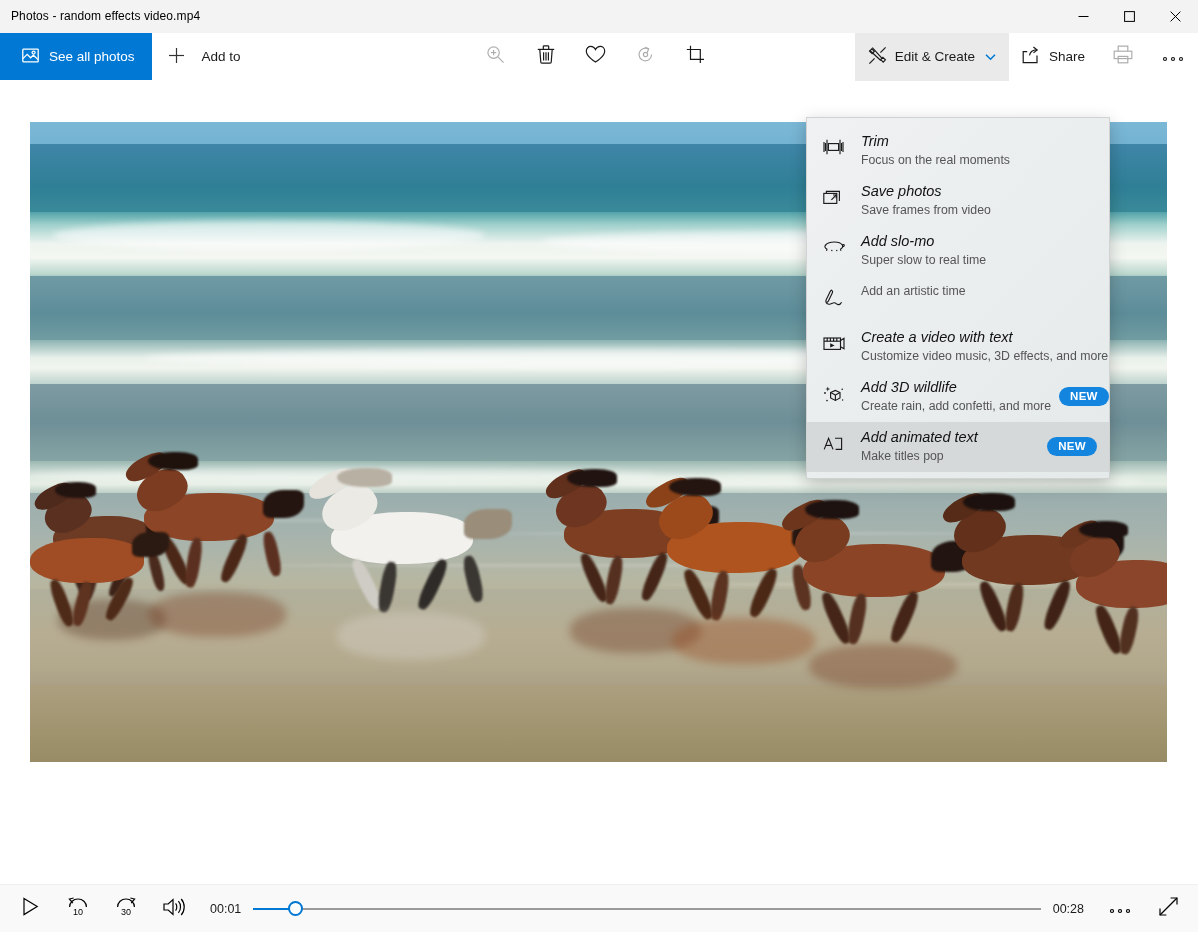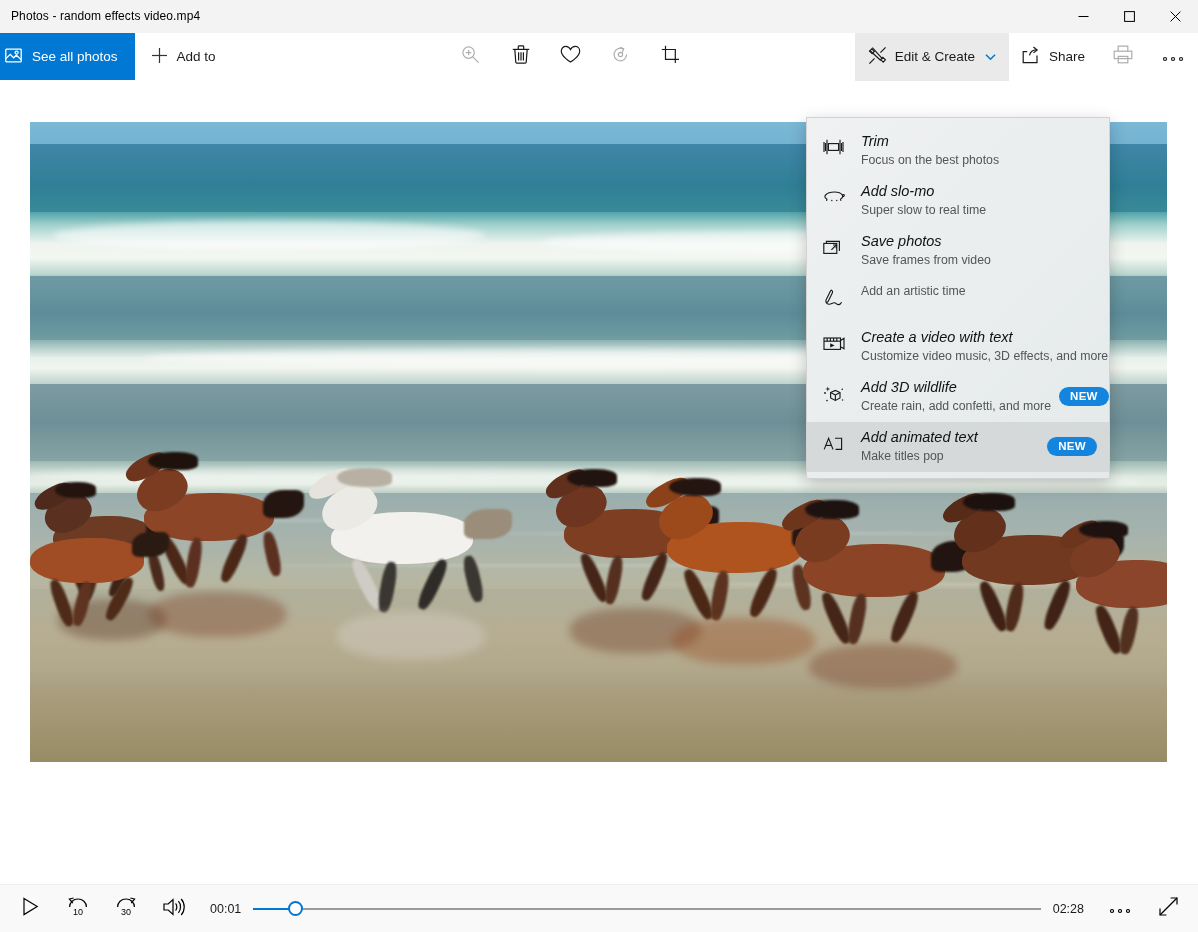--- a/index.html
+++ b/index.html
@@ -58,31 +58,31 @@
     align-items: stretch;
     position: relative;
     border-bottom: 1px solid #ffffff;
   }
   .see-all-photos {
     background: #0078d4;
     color: #ffffff;
     display: flex;
     align-items: center;
     gap: 10px;
-    padding: 0 17px 0 5px;
+    padding: 0 17px 0 22px;
     font-size: 13.5px;
     cursor: default;
     min-width: 122px;
   }
   .see-all-photos svg { fill: none; stroke: #ffffff; stroke-width: 1.3; }
 
   .add-to {
     display: flex;
     align-items: center;
-    gap: 9px;
+    gap: 17px;
     padding: 0 16px;
     font-size: 13.5px;
     color: #1a1a1a;
     cursor: default;
   }
   .add-to svg { stroke: #333333; stroke-width: 1.2; fill: none; }
 
   .cmd-spacer-left { flex: 0 0 214px; }
   .cmd-center {
     display: flex;
@@ -611,53 +611,53 @@
             <line x1="4.0" y1="0.8" x2="4.0" y2="15.2"></line>
             <line x1="17.0" y1="0.8" x2="17.0" y2="15.2"></line>
             <line x1="1.0" y1="3.0" x2="1.0" y2="13.0"></line>
             <line x1="20.0" y1="3.0" x2="20.0" y2="13.0"></line>
             <line x1="2.5" y1="4.0" x2="2.5" y2="12.0"></line>
             <line x1="18.5" y1="4.0" x2="18.5" y2="12.0"></line>
           </svg>
         </div>
         <div class="ec-text">
           <div class="ec-title">Trim</div>
-          <div class="ec-sub">Focus on the best photos</div>
+          <div class="ec-sub">Focus on the real moments</div>
+        </div>
+      </div>
+
+      <div class="ec-item">
+        <div class="ec-icon">
+          <svg width="21" height="18" viewBox="0 0 21 18">
+            <rect x="0.8" y="4.4" width="13.0" height="10.0"></rect>
+            <polyline points="3.4,4.3 3.4,2.3 16.4,2.3 16.4,12.0"></polyline>
+            <path d="M13.2 9.2 L13.2 6.0 L10.0 6.0"></path>
+            <line x1="13.2" y1="6.0" x2="8.4" y2="10.8"></line>
+          </svg>
+        </div>
+        <div class="ec-text">
+          <div class="ec-title">Save photos</div>
+          <div class="ec-sub">Save frames from video</div>
         </div>
       </div>
 
       <div class="ec-item">
         <div class="ec-icon">
           <svg width="22" height="13" viewBox="0 0 22 13">
             <path d="M4.2 10.2 C2.0 9.4 1.2 7.5 2.6 6.0 C4.4 4.0 8.0 3.0 11.4 3.0 C15.0 3.0 18.2 4.2 19.4 6.1 C20.2 7.4 19.4 9.2 17.4 10.1"></path>
             <path d="M19.3 6.0 C20.4 5.0 21.4 5.6 21.2 6.6 C21.0 7.5 20.1 7.8 19.4 7.4"></path>
             <line x1="4.2" y1="10.2" x2="3.4" y2="11.8"></line>
             <line x1="17.4" y1="10.1" x2="18.0" y2="11.8"></line>
             <line x1="9.0" y1="10.9" x2="8.6" y2="12.2"></line>
             <line x1="13.6" y1="10.9" x2="13.9" y2="12.2"></line>
           </svg>
         </div>
         <div class="ec-text">
           <div class="ec-title">Add slo-mo</div>
           <div class="ec-sub">Super slow to real time</div>
-        </div>
-      </div>
-
-      <div class="ec-item">
-        <div class="ec-icon">
-          <svg width="21" height="18" viewBox="0 0 21 18">
-            <rect x="0.8" y="4.4" width="13.0" height="10.0"></rect>
-            <polyline points="3.4,4.3 3.4,2.3 16.4,2.3 16.4,12.0"></polyline>
-            <path d="M13.2 9.2 L13.2 6.0 L10.0 6.0"></path>
-            <line x1="13.2" y1="6.0" x2="8.4" y2="10.8"></line>
-          </svg>
-        </div>
-        <div class="ec-text">
-          <div class="ec-title">Save photos</div>
-          <div class="ec-sub">Save frames from video</div>
         </div>
       </div>
 
       <div class="ec-item">
         <div class="ec-icon">
           <svg width="20" height="19" viewBox="0 0 20 19">
             <path d="M8.6 1.2 C9.6 1.8 10.0 2.6 9.4 3.8 L5.4 12.0 C5.0 12.8 4.0 13.6 3.4 13.2 C2.6 12.8 2.8 11.6 3.2 10.8 L7.2 2.6 C7.8 1.4 8.2 1.0 8.6 1.2 Z"></path>
             <path d="M3.0 13.4 C3.8 14.8 5.2 15.4 6.6 15.2 C8.4 14.9 9.8 13.6 11.6 13.8 C13.0 14.0 13.4 15.4 15.0 15.6 C16.6 15.8 18.0 14.4 18.6 13.2"></path>
           </svg>
         </div>
@@ -759,21 +759,21 @@
           <path d="M19.2 2.0 C23.2 6.4 23.2 13.6 19.2 18.0"></path>
         </svg>
       </span>
     </div>
     <div class="pb-time">00:01</div>
     <div class="pb-slider">
       <div class="pb-track"></div>
       <div class="pb-fill" style="width: 5.4%;"></div>
       <div class="pb-thumb" style="left: 5.4%;"></div>
     </div>
-    <div class="pb-time">02:28</div>
+    <div class="pb-time">00:28</div>
     <div class="pb-right">
       <div class="pb-btn">
         <span>
           <svg width="22" height="6" viewBox="0 0 22 6" stroke="none" fill="#1a1a1a">
             <circle cx="3" cy="3" r="1.5"></circle>
               <circle cx="11" cy="3" r="1.5"></circle>
               <circle cx="19" cy="3" r="1.5"></circle>
           </svg>
         </span>
       </div>

